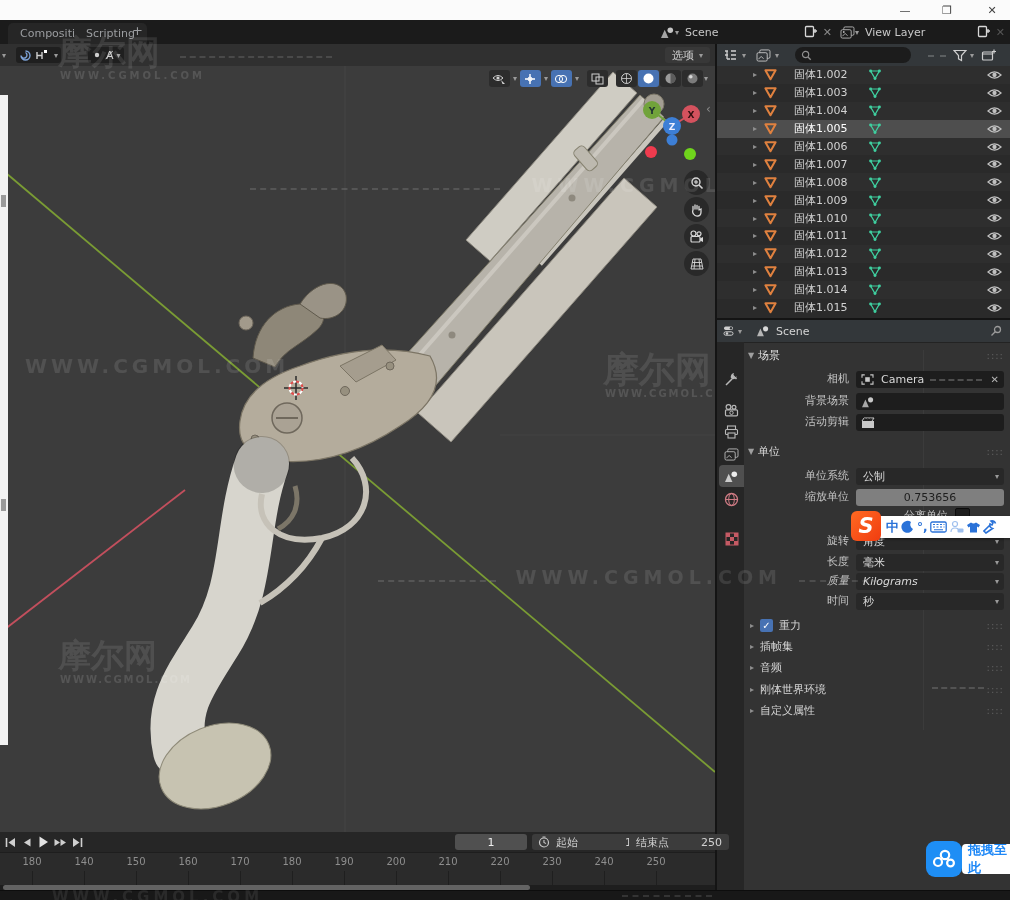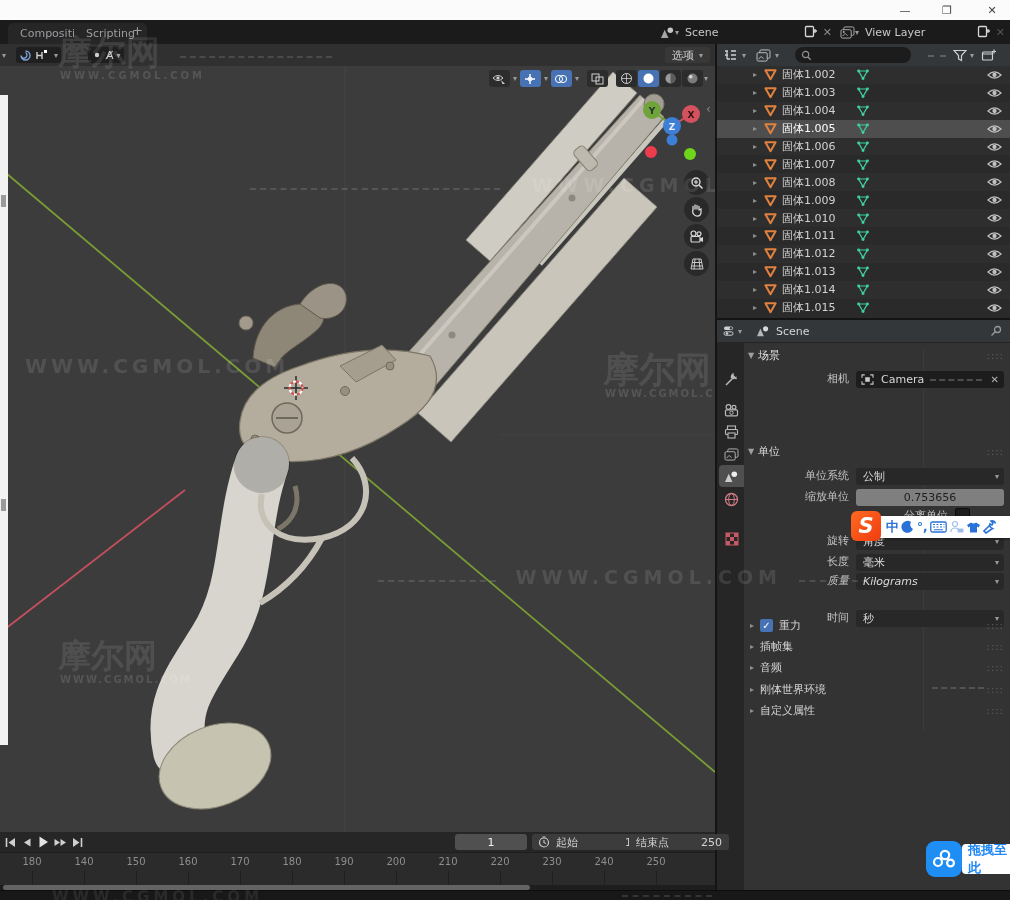--- a/index.html
+++ b/index.html
@@ -35,21 +35,21 @@
   .navbtn{position:absolute;left:684px;width:25px;height:25px;border-radius:50%;background:rgba(38,38,38,.85);
           display:flex;align-items:center;justify-content:center;z-index:12;}
   
   .outliner-h{left:717px;top:44px;width:293px;height:22px;background:#33373a;border-bottom:1px solid #232323;}
   .searchpill{position:absolute;left:78px;top:3px;width:110px;height:16px;background:#1c1c1c;border-radius:8px;display:flex;align-items:center;padding-left:6px;}
   .outliner{left:717px;top:66px;width:293px;height:253px;background:#2a2a2a;overflow:hidden;}
   .orow{height:17.9px;display:flex;align-items:center;color:#d2d2d2;font-size:11px;}
   .orow:nth-child(odd){background:#2e2e2e;}
   .orow.selected{background:#4e4e4e;color:#fff;}
   .orow .tw{width:10px;margin-left:36px;color:#8f8f8f;font-size:8px;}
-  .orow .nm{width:74px;margin-left:4px;}
+  .orow .nm{width:74px;margin-left:16px;}
   .hsplit{left:717px;top:318px;width:293px;height:2px;background:#141414;}
   
   .props{left:717px;top:320px;width:293px;height:570px;background:#333;}
   .crumb{position:absolute;left:0;top:0;width:293px;height:22px;background:#33373a;border-bottom:1px solid #232323;display:flex;align-items:center;}
   .tabstrip{position:absolute;left:0;top:22px;width:27px;height:548px;background:#262626;}
   .ptab{position:absolute;left:2px;width:25px;height:22px;display:flex;align-items:center;justify-content:center;}
   .ptab.active{background:#4f4f4f;border-radius:4px 0 0 4px;}
   .pcontent{position:absolute;left:27px;top:22px;width:266px;height:548px;}
   .psect{position:absolute;left:0;width:266px;height:18px;display:flex;align-items:center;color:#dedede;}
   .psect .arr{width:14px;text-align:center;color:#9f9f9f;font-size:8px;}
@@ -828,21 +828,40 @@
           <svg width="13" height="11" viewBox="0 0 14 12" style="margin-left:5px;">
               <path d="M1 4 V1 H4 M10 1 H13 V4 M13 8 V11 H10 M4 11 H1 V8" fill="none" stroke="#c8c8c8" stroke-width="1.2"></path>
               <rect x="4.5" y="3.5" width="5" height="5" fill="#c8c8c8"></rect>
             </svg>
           <span class="val">Camera</span>
           <span class="fx">✕</span>
           <span class="abs wdash" style="right:22px;top:8px;width:52px;border-color:rgba(255,255,255,.22);"></span>
         </div>
       </div>
 
-
+      <div class="prow" style="top:51px;">
+        <span class="plabel">背景场景</span>
+        <div class="pfield f-dark">
+          <svg width="14" height="12" viewBox="0 0 16 14" style="margin-left:5px;">
+              <circle cx="11" cy="4.5" r="3" fill="#c8c8c8"></circle>
+              <path d="M5 4 L9 13 H1 Z" fill="#a8a8a8"></path>
+            </svg>
+        </div>
+      </div>
+
+      <div class="prow" style="top:72px;">
+        <span class="plabel">活动剪辑</span>
+        <div class="pfield f-dark">
+          <svg width="14" height="12" viewBox="0 0 14 12" style="margin-left:5px;">
+              <path d="M1 4 L13 4 L13 11 L1 11 Z" fill="#c8c8c8"></path>
+              <path d="M1 4 L3 1 L13 1 L11 4" fill="none" stroke="#c8c8c8"></path>
+              <path d="M4 1 L3 4 M7 1 L6 4 M10 1 L9 4" stroke="#2a2a2a" stroke-width="1"></path>
+            </svg>
+        </div>
+      </div>
 
       <div class="psect" style="top:100px;">
         <span class="arr">▼</span>
         <span>单位</span>
         <span class="dots">::::</span>
       </div>
 
       <div class="prow" style="top:126px;">
         <span class="plabel">单位系统</span>
         <div class="pfield f-drop">
@@ -880,21 +899,21 @@
       </div>
 
       <div class="prow" style="top:231px;font-style:italic;">
         <span class="plabel">质量</span>
         <div class="pfield f-drop">
           <span class="val">Kilograms</span>
           <span class="dd">▾</span>
         </div>
       </div>
 
-      <div class="prow" style="top:268px;">
+      <div class="prow" style="top:251px;">
         <span class="plabel">时间</span>
         <div class="pfield f-drop">
           <span class="val">秒</span>
           <span class="dd">▾</span>
         </div>
       </div>
 
       <div class="abs" style="left:0;top:273px;width:266px;">
 
       <div class="crow">

